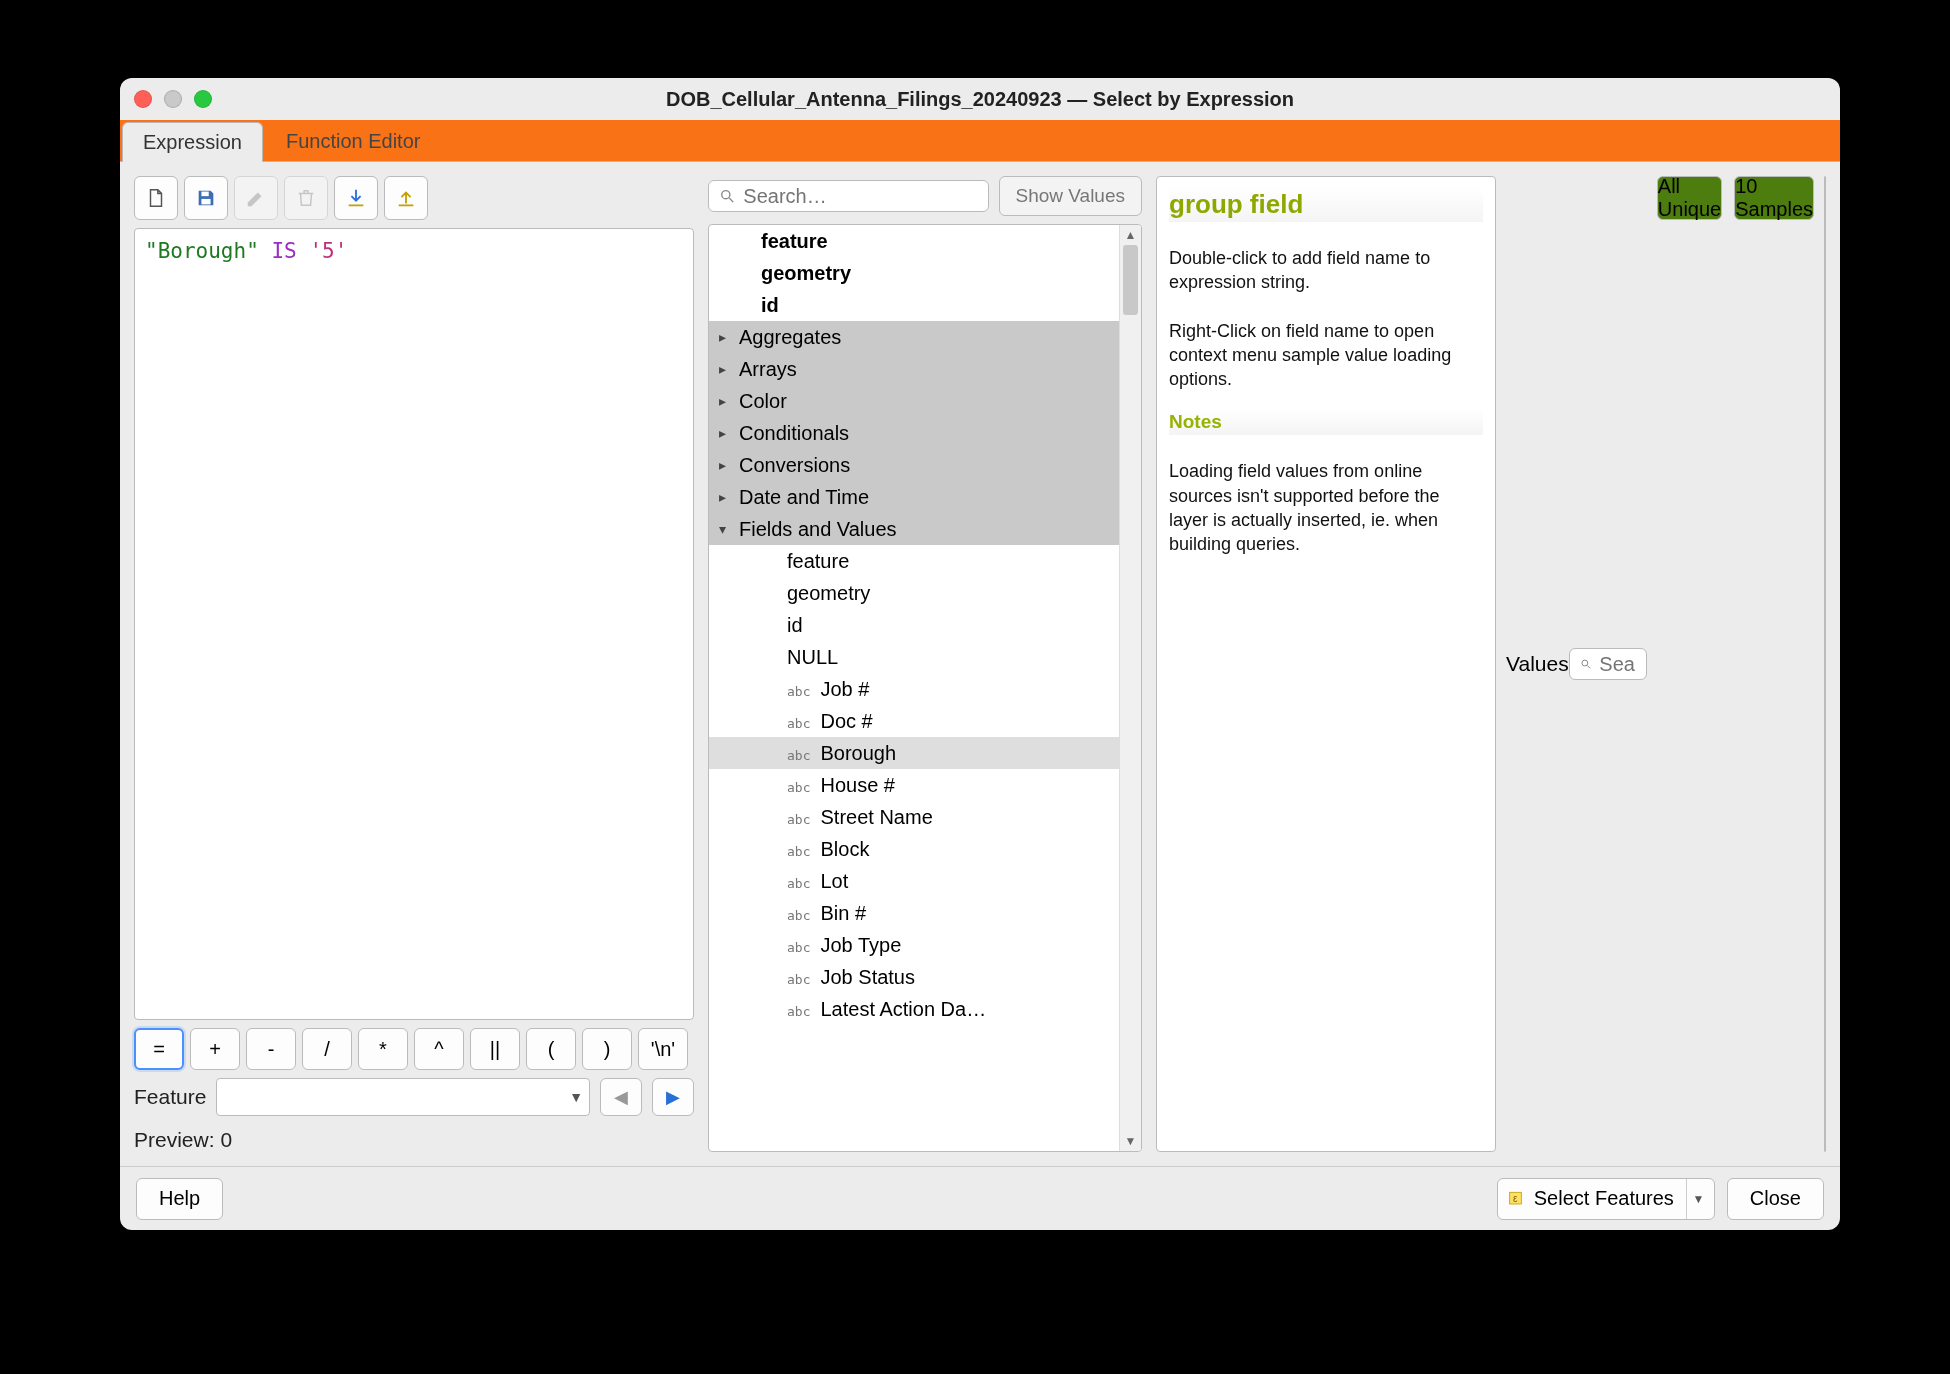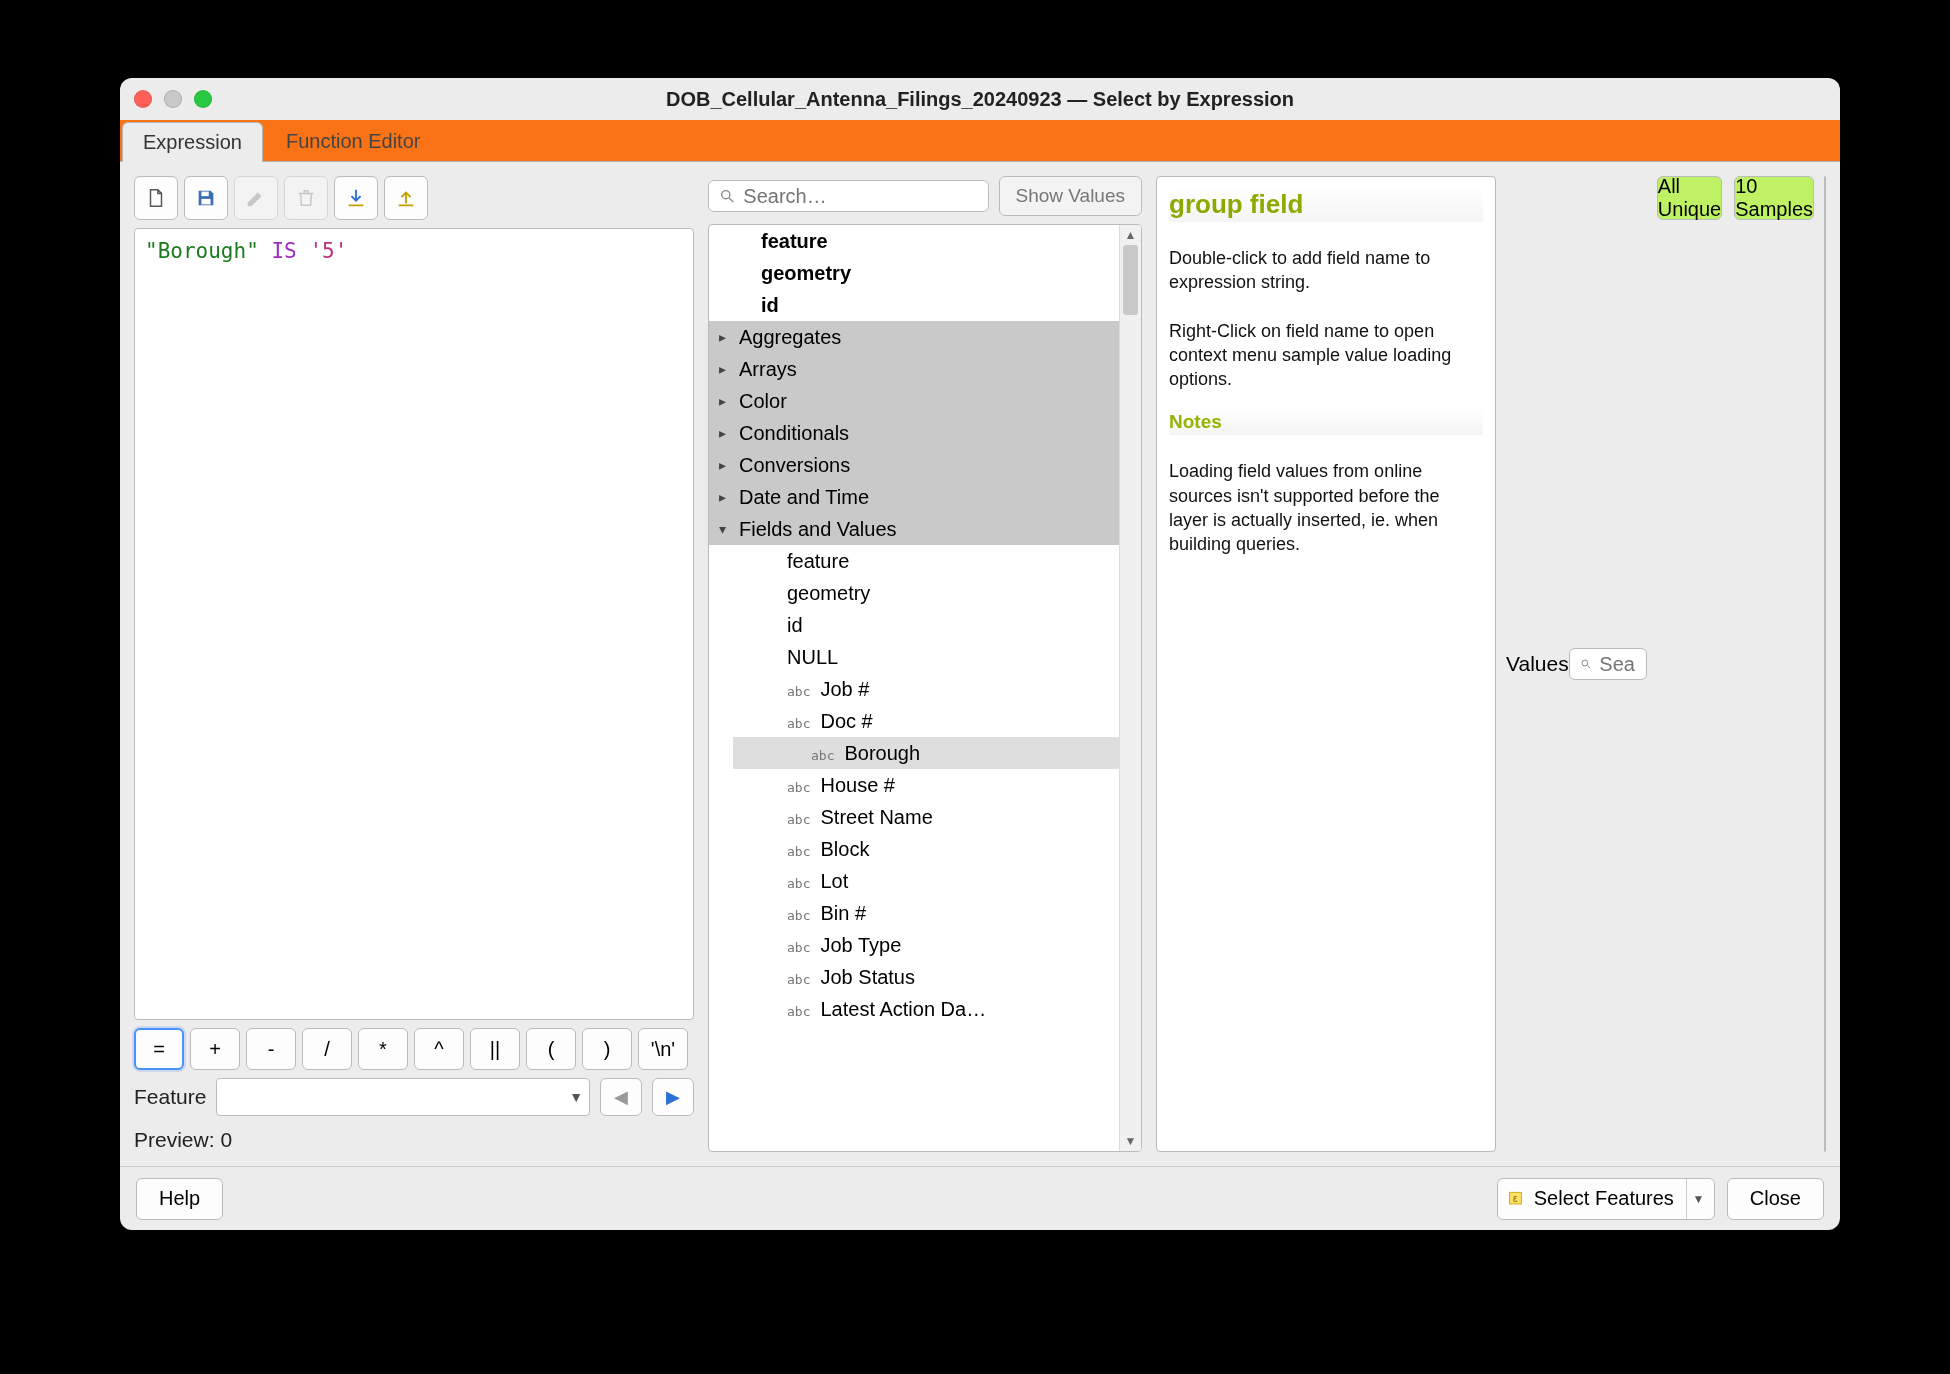--- a/index.html
+++ b/index.html
@@ -146,21 +146,21 @@
   .scrollbar {
     width:22px; background:#f0f0f0; border-left:1px solid #ddd; position:relative;
   }
   .sb-btn { height:20px; display:flex; align-items:center; justify-content:center; font-size:12px; color:#666; cursor:pointer;}
   .sb-track { position:absolute; top:20px; bottom:20px; left:0; right:0;}
   .sb-thumb { position:absolute; left:3px; right:3px; top:0; height:70px; background:#c8c8c8; border-radius:3px;}
   .sb-bot { position:absolute; bottom:0; left:0; right:0;}
 
   .tree-row { display:flex; align-items:center; height:32px; padding-left:10px; cursor:default;}
   .tree-row.group { background:#c9c9c9; }
-  .tree-row.selected { background:#dedede;margin-left:24px; }
+  .tree-row.selected { background:#dedede; }
   .tree-row .caret { width:20px; font-size:14px; color:#444; }
   .tree-row .bold { font-weight:700; }
   .tree-row .indent1 { padding-left: 22px; }
   .tree-row .indent2 { padding-left: 48px; }
   .tree-row .abc { font-size:13px; color:#777; margin-right:10px; font-family: ui-monospace, monospace;}
 
   .help-pane {
     flex: 0 0 340px;
     border:1px solid #bbb; background:#fff; border-radius:4px;
     padding:10px 12px;
@@ -168,21 +168,21 @@
   }
   .hp-title { color:#8fa800; font-size:26px; font-weight:700; padding:2px 0; background: linear-gradient(#fff, #f4f4f4);}
   .hp-text { font-size:18px; color:#111; line-height:1.35; margin-top:24px;}
   .hp-notes { color:#97b200; font-size:19px; font-weight:700; margin-top:18px; background: linear-gradient(#fff, #f4f4f4); padding:2px 0;}
 
   .values-row { display:flex; align-items:center; }
   .values-row .lbl { font-size:21px; }
   .values-row .search-box { flex:1; }
   .btns-row { display:flex; gap:12px; }
   .wide-btn {
-    flex:1; height:44px; border:1px solid #bbb; background:#bef264; border-radius:6px;
+    flex:1; height:44px; border:1px solid #bbb; background:#4d7c0f; border-radius:6px;
     font-size:20px; display:flex; align-items:center; justify-content:center; cursor:pointer;
   }
   .values-list {
     flex:1; border:1px solid #bbb; background:#fff; border-radius:4px;
   }
 
   .footer {
     height:64px; border-top:1px solid #ccc; display:flex; align-items:center;
     padding:0 16px; gap:12px;
   }

